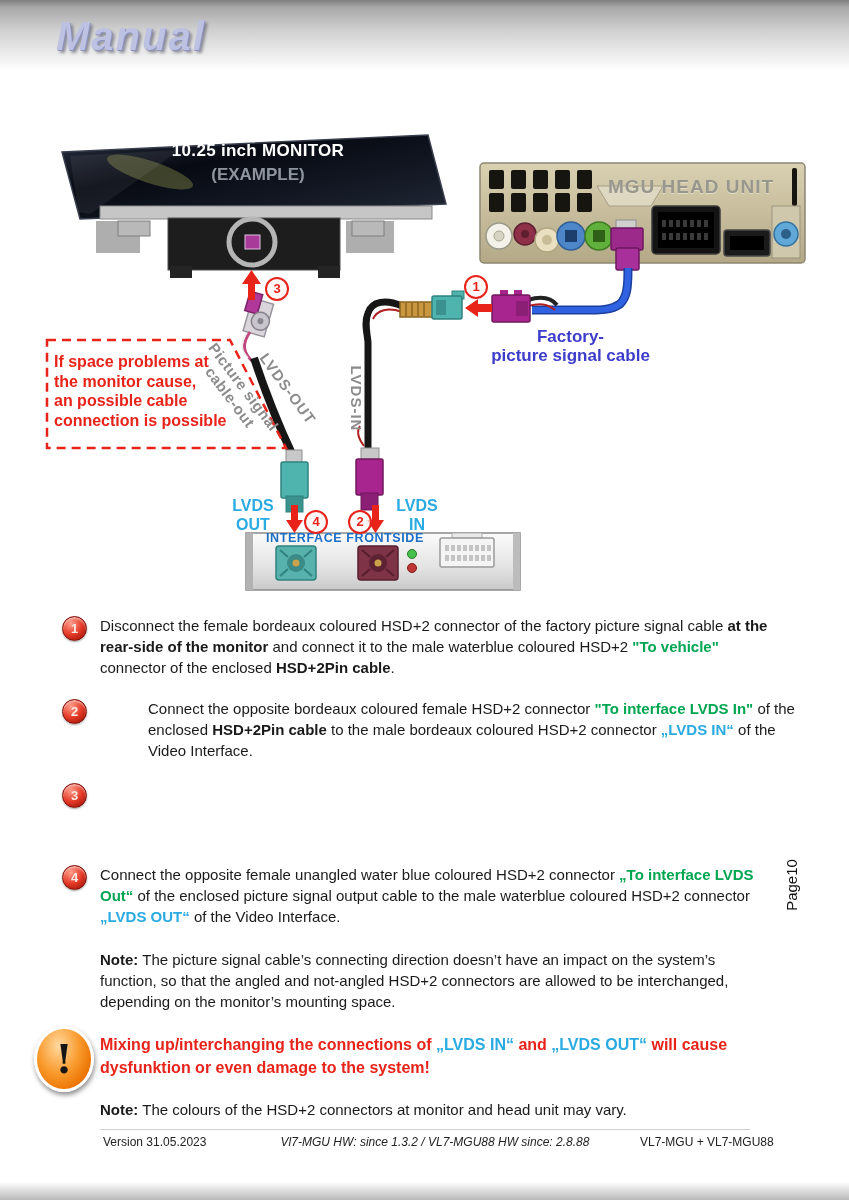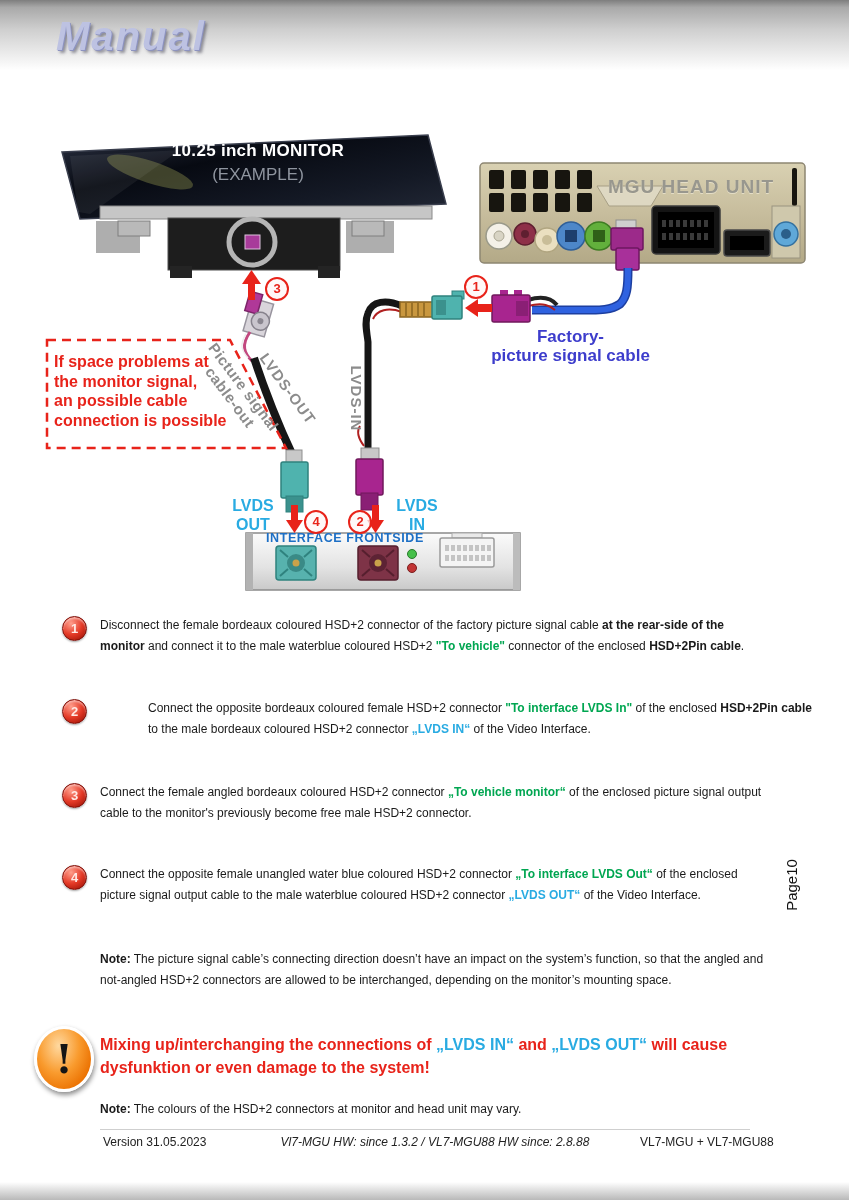--- a/index.html
+++ b/index.html
@@ -12,26 +12,26 @@
   .brand{left:56px;top:14px;font-size:40px;font-weight:700;font-style:italic;
     color:#bdc2e2;letter-spacing:2px;
     text-shadow:1px 1px 0 #8d93c0, 3px 3px 3px rgba(40,40,60,.45);}
   .section-heading{left:98px;top:80px;font-size:15px;font-weight:700;}
   .section-heading .num{display:inline-block;width:48px;}
   
   .seg-b{font-weight:700;}
   .seg-g{font-weight:700;color:var(--green,#00A651);}
   .seg-c{font-weight:700;color:var(--cyan,#29ABE2);}
   .seg-r{font-weight:700;color:var(--red,#E8231A);}
-  .body-text{font-size:12px;line-height:21px;}
+  .body-text{font-size:15px;line-height:21px;}
   
   .monitor-title{left:158px;top:141px;width:200px;text-align:center;color:#fff;
     font-size:17px;font-weight:700;letter-spacing:.3px;}
   .monitor-sub{left:158px;top:165px;width:200px;text-align:center;color:#8f959f;
-    font-size:17px;font-weight:400;}
+    font-size:17px;font-weight:700;}
   .headunit-label{left:608px;top:176px;width:180px;font-size:19px;font-weight:700;
     color:#98978e;letter-spacing:1px;text-shadow:0 1px 0 #e4ddc6;}
   .factory-label{left:468px;top:327px;width:205px;text-align:center;
     color:var(--blue-label,#3D3DCC);font-size:17px;font-weight:700;line-height:19px;}
   .interface-label{left:266px;top:531px;font-size:12.5px;font-weight:700;
     color:var(--interface-blue,#1D6FC5);letter-spacing:.6px;}
   .lvds-cyan{width:54px;text-align:center;color:var(--cyan,#29ABE2);
     font-size:16px;font-weight:700;line-height:19px;}
   .rot-label{color:var(--gray-label,#8C8C8C);font-weight:700;font-size:15px;
     line-height:17px;text-align:center;letter-spacing:.5px;}
@@ -290,38 +290,37 @@
 
   <div class="abs rot-label" style="left:177px;top:375px;width:120px;transform:rotate(53deg);">
       <div>Picture signal</div>
       <div>cable-out</div>
     </div>
   <div class="abs rot-label" style="left:233px;top:380px;width:110px;transform:rotate(54deg);letter-spacing:1px;">LVDS-OUT</div>
   <div class="abs rot-label" style="left:310px;top:390px;width:92px;transform:rotate(90deg);letter-spacing:1px;">LVDS-IN</div>
 
   <div class="abs space-note">
       <div>If space problems at</div>
-      <div>the monitor signal,</div>
+      <div>the monitor cause,</div>
       <div>an possible cable</div>
       <div>connection is possible</div>
     </div>
 
   <div class="abs callout" style="left:464px;top:275px;">1</div>
   <div class="abs callout" style="left:348px;top:510px;">2</div>
   <div class="abs callout" style="left:265px;top:277px;">3</div>
   <div class="abs callout" style="left:304px;top:510px;">4</div>
 
   <div class="abs badge" style="left:62px;top:616px;">1</div>
   <div class="abs instr body-text" style="top:615px;"><span>Disconnect the female bordeaux coloured HSD+2 connector of the factory picture signal cable </span><span class="seg-b">at the rear-side of the monitor</span><span> and connect it to the male waterblue coloured HSD+2 </span><span class="seg-g">"To vehicle"</span><span> connector of the enclosed </span><span class="seg-b">HSD+2Pin cable</span><span>.</span></div>
 
   <div class="abs badge" style="left:62px;top:699px;">2</div>
   <div class="abs instr body-text" style="top:698px;margin-left:48px;"><span>Connect the opposite bordeaux coloured female HSD+2 connector </span><span class="seg-g">"To interface LVDS In"</span><span> of the enclosed </span><span class="seg-b">HSD+2Pin cable</span><span> to the male bordeaux coloured HSD+2 connector </span><span class="seg-c">„LVDS IN“</span><span> of the Video Interface.</span></div>
 
   <div class="abs badge" style="left:62px;top:783px;">3</div>
-  <div class="abs instr body-text" style="top:782px;"><span>Connect the female angled bordeaux coloured HSD+2 connector </span><span class="seg-g">„To vehicle monitor“</span><span> of the enclosed picture signal output cable to the monitor's previously become free male HSD+2 connector.</span></div>
 
   <div class="abs badge" style="left:62px;top:865px;">4</div>
   <div class="abs instr body-text" style="top:864px;"><span>Connect the opposite female unangled water blue coloured HSD+2 connector </span><span class="seg-g">„To interface LVDS Out“</span><span> of the enclosed picture signal output cable to the male waterblue coloured HSD+2 connector </span><span class="seg-c">„LVDS OUT“</span><span> of the Video Interface.</span></div>
 
   <div class="abs note-text body-text" style="top:949px;"><span class="seg-b">Note:</span><span> The picture signal cable’s connecting direction doesn’t have an impact on the system’s function, so that the angled and not-angled HSD+2 connectors are allowed to be interchanged, depending on the monitor’s mounting space.</span></div>
 
   <div class="abs warn-icon">
     <span>!</span>
   </div>
   <div class="abs warning-text" style="top:1034px;"><span class="seg-r">Mixing up/interchanging the connections of </span><span class="seg-c">„LVDS IN“</span><span class="seg-r"> and </span><span class="seg-c">„LVDS OUT“</span><span class="seg-r"> will cause dysfunktion or even damage to the system!</span></div>

